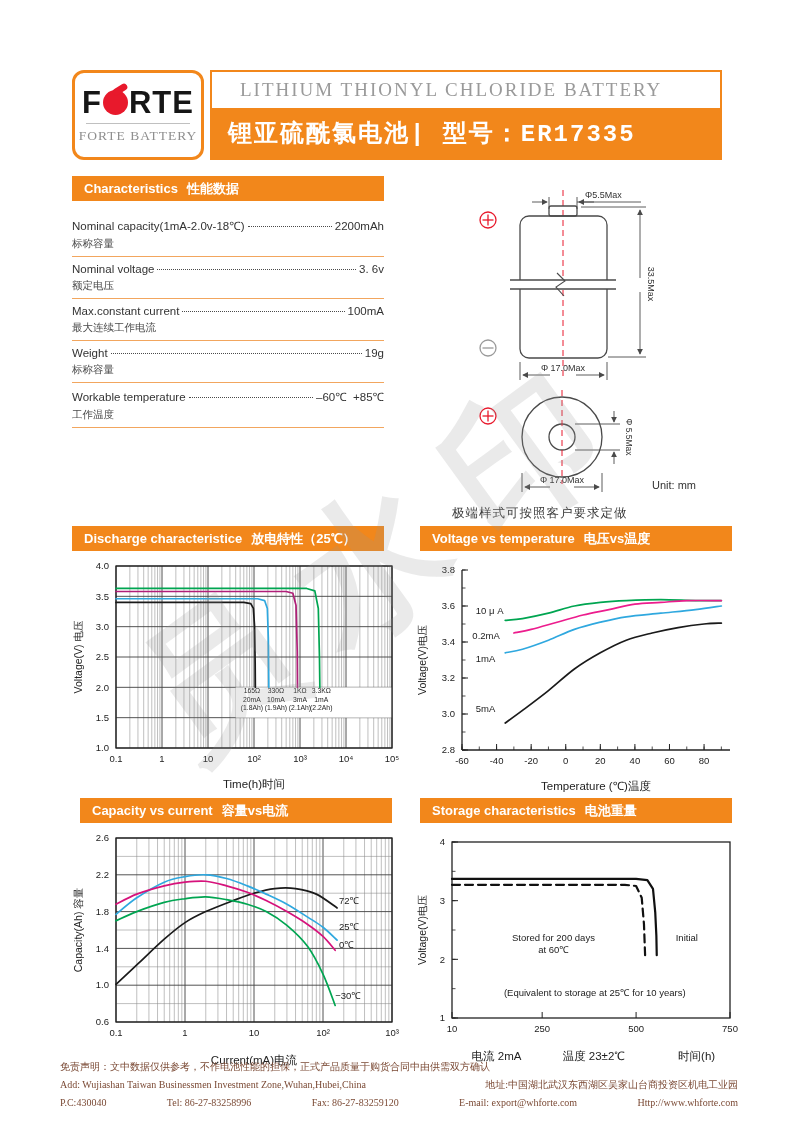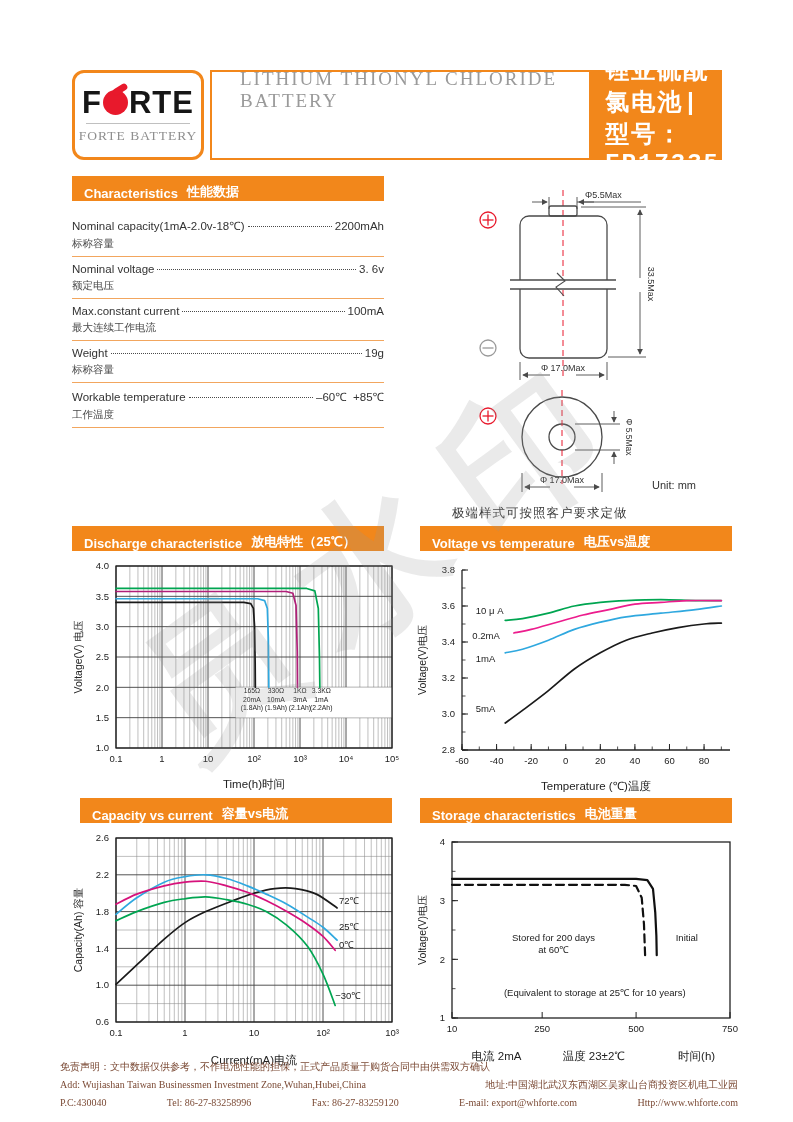--- a/index.html
+++ b/index.html
@@ -12,29 +12,29 @@
             border-radius:12px;background:#fff;display:flex;flex-direction:column;
             align-items:center;justify-content:center;box-sizing:border-box;}
   .logo-main{display:flex;align-items:center;font-weight:bold;font-size:31px;color:#161616;letter-spacing:1px;line-height:1;}
   .logo-o{width:25px;height:25px;background:var(--logo-red,#E8192C);border-radius:50%;margin:0 1px;position:relative;}
   .logo-o::after{content:"";position:absolute;left:9px;top:-4px;width:16px;height:7px;
                  background:var(--logo-red,#E8192C);border-radius:4px;transform:rotate(-32deg);}
   .logo-divider{width:104px;height:1px;background:#c0c0c0;margin:5px 0 4px;}
   .logo-sub{font-family:"Liberation Serif",serif;font-size:13.5px;color:#8f8f8f;letter-spacing:1px;}
 
   .header-right{left:210px;top:70px;width:512px;height:90px;border:2px solid var(--accent,#F2871B);
-                box-sizing:border-box;display:flex;}
+                box-sizing:border-box;display:flex;flex-direction:column;}
   .header-top{height:36px;display:flex;align-items:center;padding-left:28px;
               font-family:"Liberation Serif",serif;font-size:19px;color:#9a9a9a;letter-spacing:2px;}
   .header-orange{flex:1;background:var(--accent,#F2871B);color:#fff;display:flex;align-items:center;
                  padding-left:16px;font-size:24px;font-weight:bold;letter-spacing:2px;font-family:Liberation Mono, monospace;}
 
   
   .bar{width:312px;height:25px;background:var(--accent,#F2871B);color:#fff;display:flex;
-       align-items:flex-end;padding:0 12px;box-sizing:border-box;font-size:13px;font-weight:bold;white-space:nowrap;}
+       align-items:center;padding:0 12px;box-sizing:border-box;font-size:13px;font-weight:bold;white-space:nowrap;}
   .bar .cn{margin-left:9px;}
 
   
   .spec{left:72px;top:212px;width:312px;}
   .spec-row{border-bottom:1px solid var(--rule,#F2A65E);padding:6px 0 5px;}
   .spec-line1{display:flex;align-items:baseline;font-size:11.5px;color:#333;}
   .leader{flex:1;border-bottom:1.6px dotted #4a4a4a;margin:0 3px;transform:translateY(-3px);}
   .spec-value{white-space:pre;}
   .spec-cn{font-size:10.5px;color:#4a4a4a;margin-top:4px;}
 

